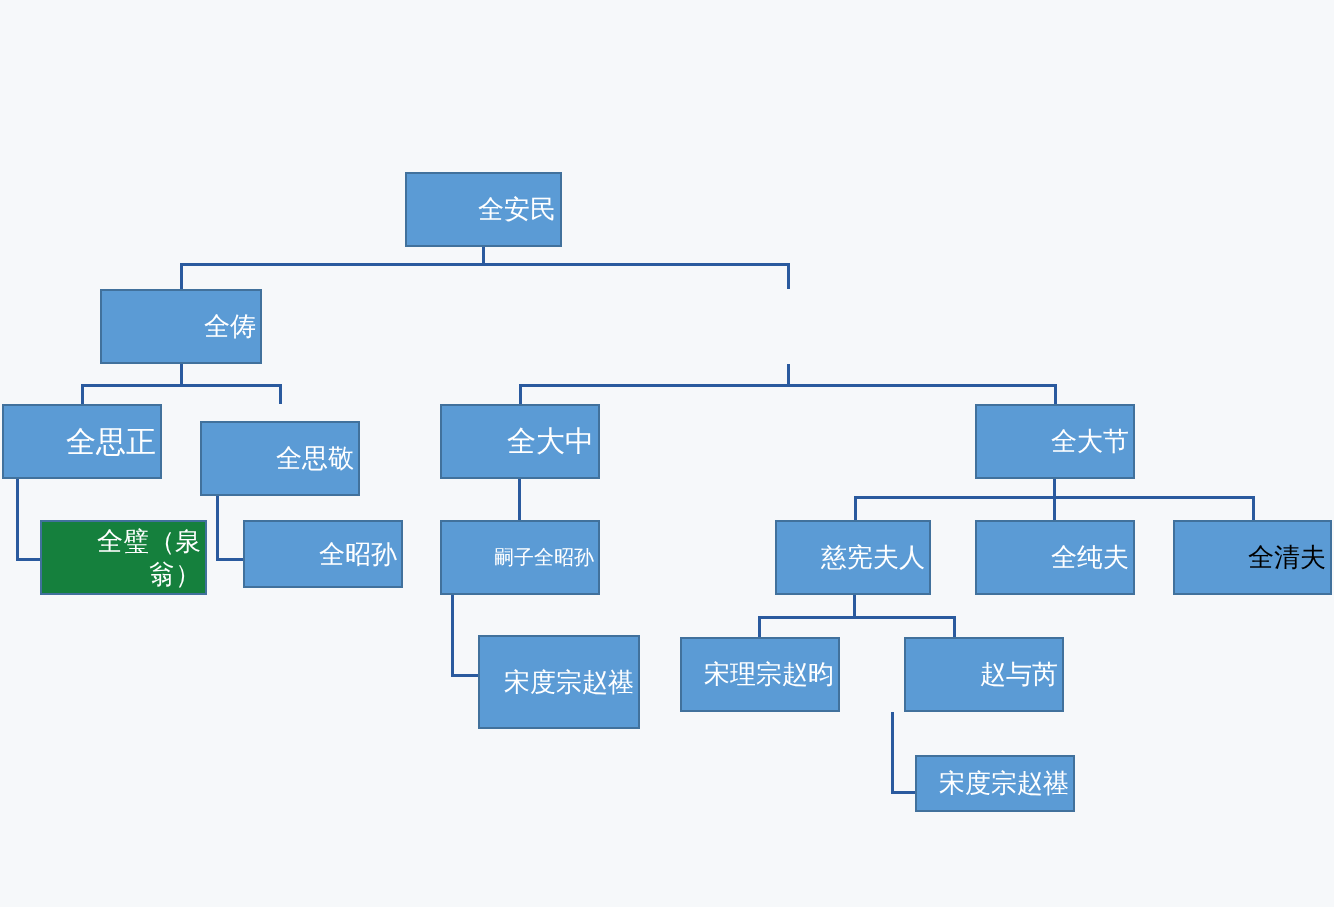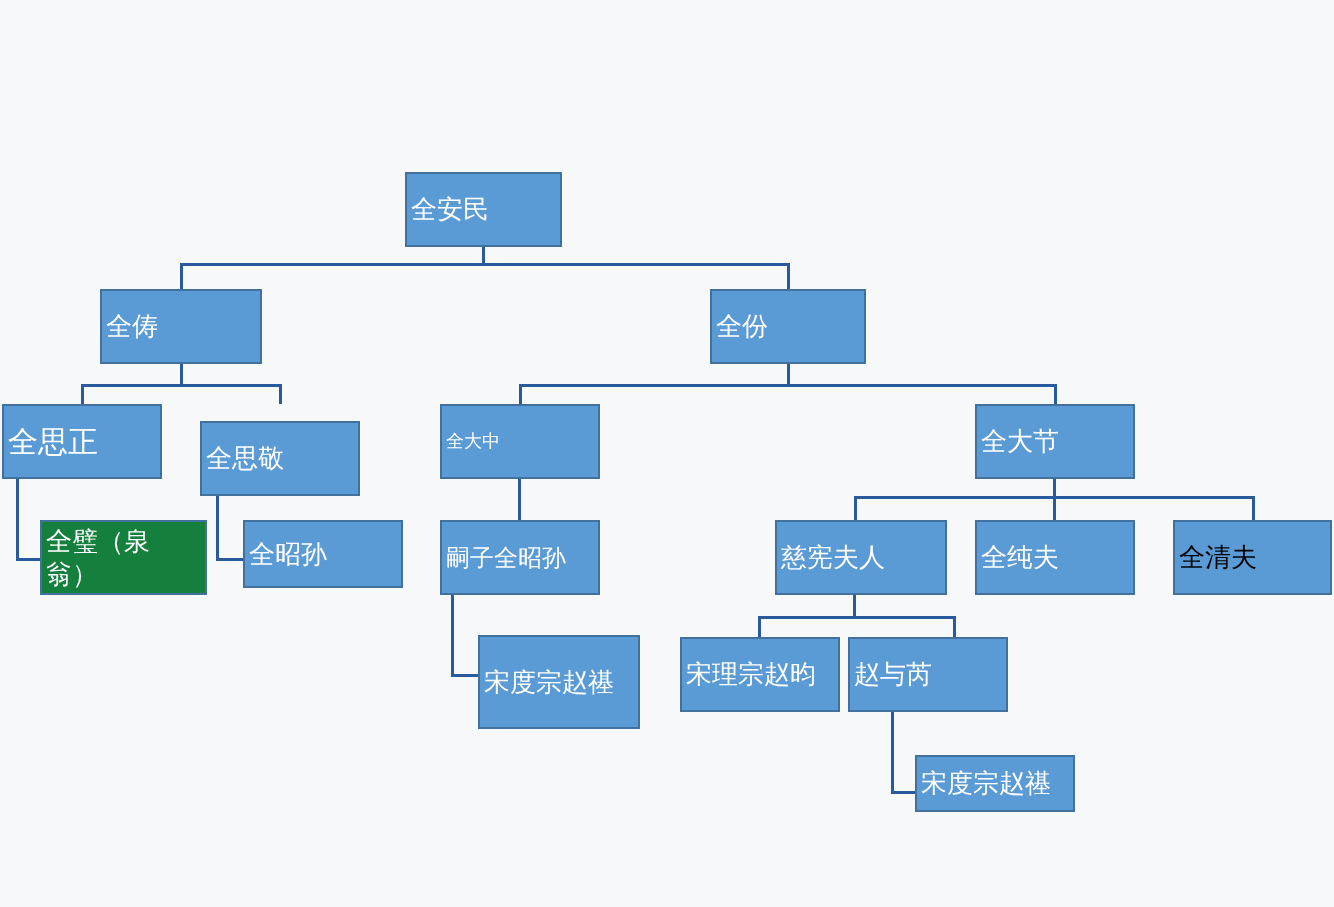--- a/index.html
+++ b/index.html
@@ -16,21 +16,21 @@
     position: relative;
     width: 1334px;
     height: 907px;
   }
   .node {
     position: absolute;
     box-sizing: border-box;
     display: flex;
     align-items: center;
     justify-content: center;
-    text-align: left;
+    text-align: right;
     padding: 2px 4px;
     line-height: 1.25;
     z-index: 2;
   }
   .node .label {
     width: 100%;
     word-break: break-all;
   }
   .seg {
     position: absolute;
@@ -69,58 +69,55 @@
     <div class="seg" style="left: 758px; top: 616px; width: 3px; height: 21px; background: rgb(42, 90, 158);"></div>
     <div class="seg" style="left: 953px; top: 616px; width: 3px; height: 21px; background: rgb(42, 90, 158);"></div>
     <div class="seg" style="left: 891px; top: 712px; width: 3px; height: 82px; background: rgb(42, 90, 158);"></div>
     <div class="seg" style="left: 891px; top: 791px; width: 25px; height: 3px; background: rgb(42, 90, 158);"></div>
     <div class="node" style="left: 405px; top: 172px; width: 157px; height: 75px; background: rgb(91, 155, 213); border: 2px solid rgb(65, 113, 156); color: rgb(255, 255, 255); font-size: 26px;">
     <span class="label">全安民</span>
   </div>
     <div class="node" style="left: 100px; top: 289px; width: 162px; height: 75px; background: rgb(91, 155, 213); border: 2px solid rgb(65, 113, 156); color: rgb(255, 255, 255); font-size: 26px;">
     <span class="label">全俦</span>
   </div>
-    <div class="node" style="left: 710px; top: 289px; width: 156px; height: 75px; background: rgb(91, 155, 213); border: 2px solid rgb(65, 113, 156); color: rgb(255, 255, 255); font-size: 26px;">
-    <span class="label">全份</span>
-  </div>
     <div class="node" style="left: 2px; top: 404px; width: 160px; height: 75px; background: rgb(91, 155, 213); border: 2px solid rgb(65, 113, 156); color: rgb(255, 255, 255); font-size: 30px;">
     <span class="label">全思正</span>
   </div>
     <div class="node" style="left: 200px; top: 421px; width: 160px; height: 75px; background: rgb(91, 155, 213); border: 2px solid rgb(65, 113, 156); color: rgb(255, 255, 255); font-size: 26px;">
     <span class="label">全思敬</span>
   </div>
-    <div class="node" style="left: 440px; top: 404px; width: 160px; height: 75px; background: rgb(91, 155, 213); border: 2px solid rgb(65, 113, 156); color: rgb(255, 255, 255); font-size: 18px;">
+    <div class="node" style="left: 440px; top: 404px; width: 160px; height: 75px; background: rgb(91, 155, 213); border: 2px solid rgb(65, 113, 156); color: rgb(255, 255, 255); font-size: 29px;">
     <span class="label">全大中</span>
   </div>
     <div class="node" style="left: 975px; top: 404px; width: 160px; height: 75px; background: rgb(91, 155, 213); border: 2px solid rgb(65, 113, 156); color: rgb(255, 255, 255); font-size: 26px;">
     <span class="label">全大节</span>
   </div>
     <div class="node" style="left: 40px; top: 520px; width: 167px; height: 75px; background: #15803d; border: 2px solid rgb(65, 113, 156); color: rgb(255, 255, 255); font-size: 26px;">
     <span class="label">全璧（泉翁）</span>
   </div>
     <div class="node" style="left: 243px; top: 520px; width: 160px; height: 68px; background: rgb(91, 155, 213); border: 2px solid rgb(65, 113, 156); color: rgb(255, 255, 255); font-size: 26px;">
     <span class="label">全昭孙</span>
   </div>
-    <div class="node" style="left: 440px; top: 520px; width: 160px; height: 75px; background: rgb(91, 155, 213); border: 2px solid rgb(65, 113, 156); color: rgb(255, 255, 255); font-size: 24px;">
+    <div class="node" style="left: 440px; top: 520px; width: 160px; height: 75px; background: rgb(91, 155, 213); border: 2px solid rgb(65, 113, 156); color: rgb(255, 255, 255); font-size: 20px;">
     <span class="label">嗣子全昭孙</span>
   </div>
-    <div class="node" style="left: 775px; top: 520px; width: 172px; height: 75px; background: rgb(91, 155, 213); border: 2px solid rgb(65, 113, 156); color: rgb(255, 255, 255); font-size: 26px;">
+    <div class="node" style="left: 775px; top: 520px; width: 156px; height: 75px; background: rgb(91, 155, 213); border: 2px solid rgb(65, 113, 156); color: rgb(255, 255, 255); font-size: 26px;">
     <span class="label">慈宪夫人</span>
   </div>
     <div class="node" style="left: 975px; top: 520px; width: 160px; height: 75px; background: rgb(91, 155, 213); border: 2px solid rgb(65, 113, 156); color: rgb(255, 255, 255); font-size: 26px;">
     <span class="label">全纯夫</span>
   </div>
     <div class="node" style="left: 1173px; top: 520px; width: 159px; height: 75px; background: rgb(91, 155, 213); border: 2px solid rgb(65, 113, 156); color: #000000; font-size: 26px;">
     <span class="label">全清夫</span>
   </div>
     <div class="node" style="left: 478px; top: 635px; width: 162px; height: 94px; background: rgb(91, 155, 213); border: 2px solid rgb(65, 113, 156); color: rgb(255, 255, 255); font-size: 26px;">
     <span class="label">宋度宗赵禥</span>
   </div>
     <div class="node" style="left: 680px; top: 637px; width: 160px; height: 75px; background: rgb(91, 155, 213); border: 2px solid rgb(65, 113, 156); color: rgb(255, 255, 255); font-size: 26px;">
     <span class="label">宋理宗赵昀</span>
   </div>
-    <div class="node" style="left: 848px; top: 637px; width: 160px; height: 75px; background: rgb(91, 155, 213); border: 2px solid rgb(65, 113, 156); color: rgb(255, 255, 255); font-size: 26px;">
+    <div class="node" style="left: 904px; top: 637px; width: 160px; height: 75px; background: rgb(91, 155, 213); border: 2px solid rgb(65, 113, 156); color: rgb(255, 255, 255); font-size: 26px;">
     <span class="label">赵与芮</span>
   </div>
     <div class="node" style="left: 915px; top: 755px; width: 160px; height: 57px; background: rgb(91, 155, 213); border: 2px solid rgb(65, 113, 156); color: rgb(255, 255, 255); font-size: 26px;">
     <span class="label">宋度宗赵禥</span>
   </div>
   </div>
 
 </body></html>

